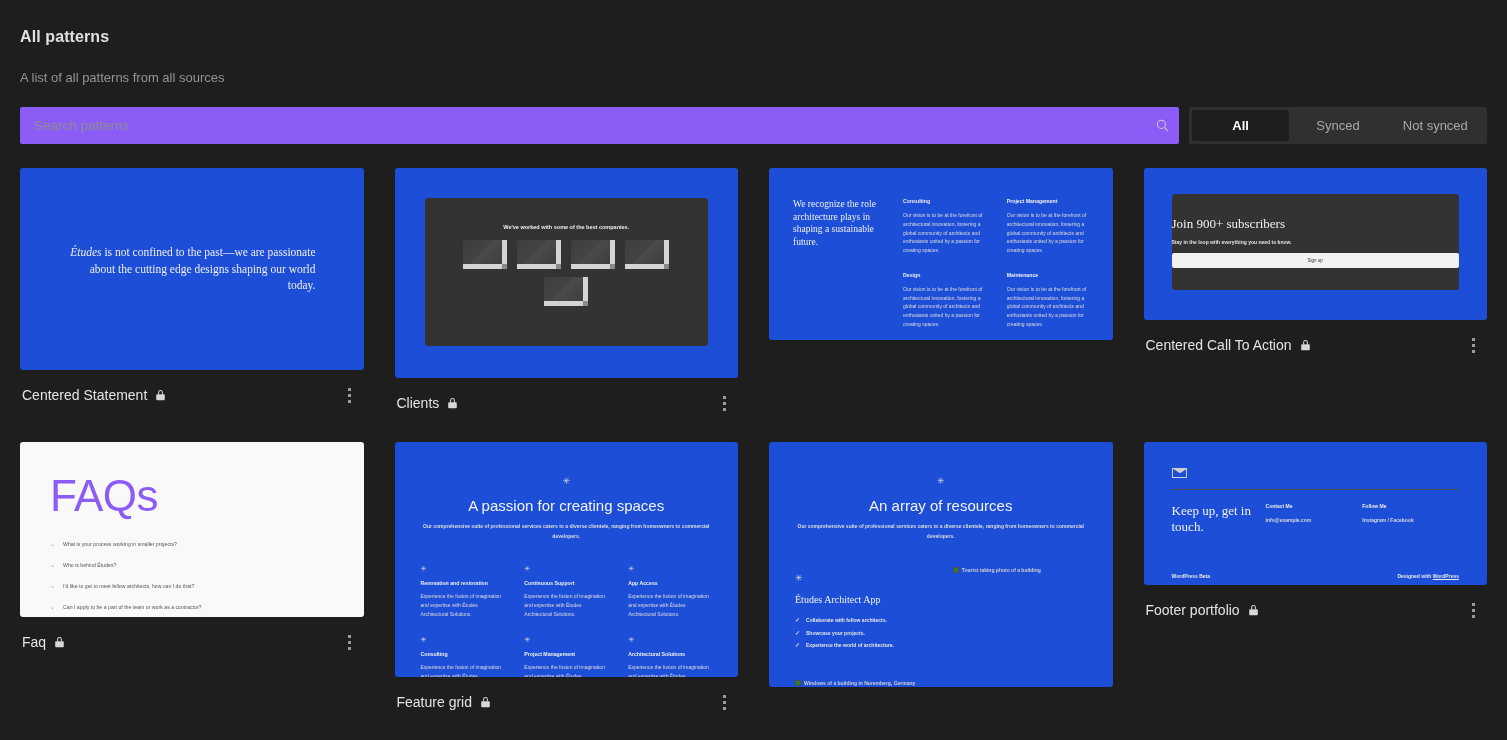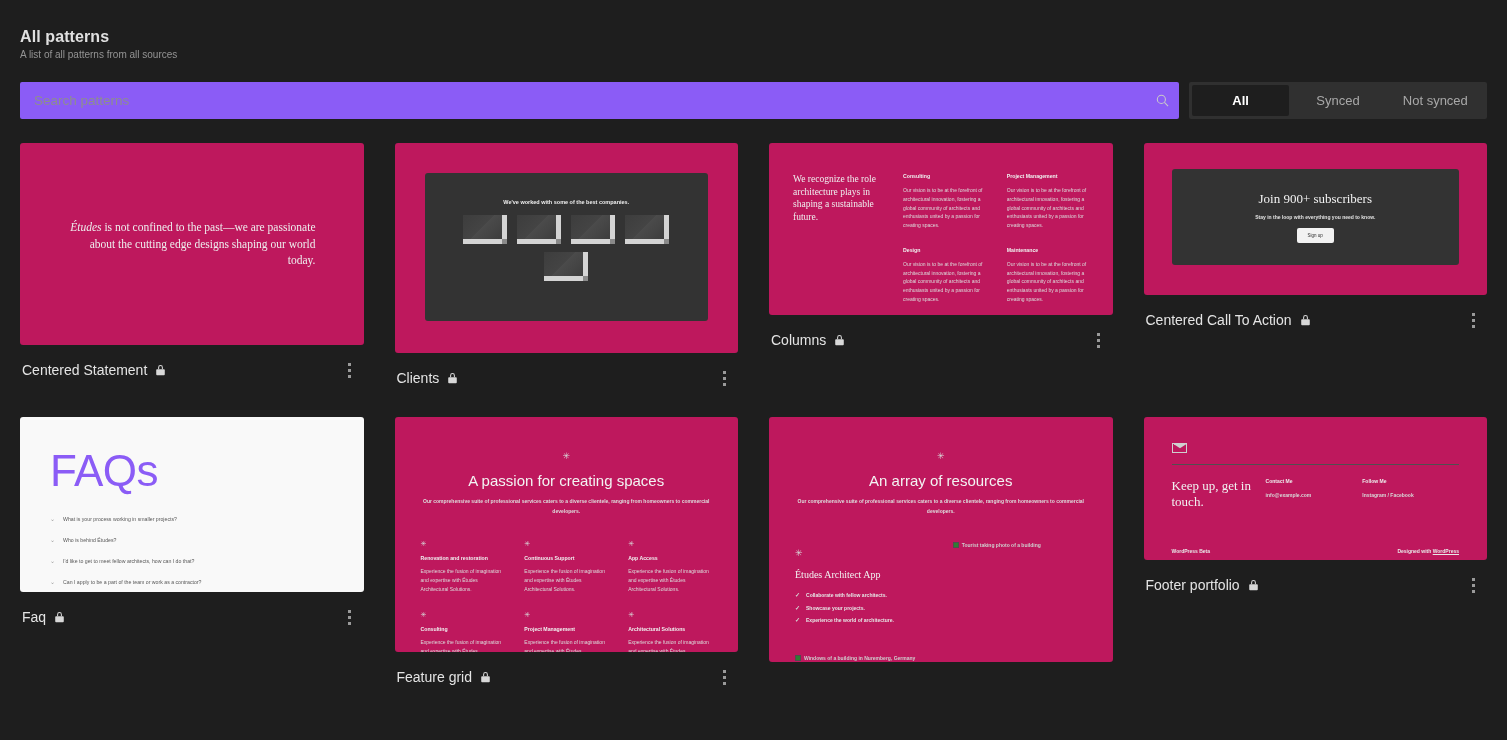--- a/index.html
+++ b/index.html
@@ -10,21 +10,21 @@
     overflow: hidden;
   }
   .page { width: 1507px; height: 740px; position: relative; padding: 0 20px; }
 
   
   .page-title {
     font-size: 16px; font-weight: bold; color: #e0e0e0;
     padding-top: 28px; letter-spacing: .1px;
   }
   .page-subtitle {
-    font-size: 10px; color: #949494; margin-top: 3px;
+    font-size: 13px; color: #949494; margin-top: 24px;
   }
 
   
   .toolbar { display: flex; align-items: center; gap: 10px; margin-top: 22px; }
   .search-wrap {
     position: relative; flex: 1 1 auto; height: 37px;
     background: #8b5cf6; border-radius: 2px; display: flex; align-items: center;
   }
   .search-input {
     flex: 1; background: transparent; border: 0; outline: none;
@@ -46,21 +46,21 @@
 
   
   .grid {
     display: grid; grid-template-columns: repeat(4, 1fr);
     column-gap: 31px; row-gap: 26px; margin-top: 24px;
     align-items: start;
   }
   .card { display: flex; flex-direction: column; }
   .preview {
     width: 100%; border-radius: 3px; overflow: hidden; position: relative;
-    background: #be185d; color: #e8e8e8;
+    background: #1d4ed8; color: #e8e8e8;
   }
   .preview.tall-1 { height: 202px; }
   .preview.tall-2 { height: 210px; }
   .preview.tall-3 { height: 172px; }
   .preview.tall-4 { height: 152px; }
   .preview.tall-5 { height: 175px; }
   .preview.tall-6 { height: 235px; }
   .preview.tall-7 { height: 245px; }
   .preview.tall-8 { height: 143px; }
   .preview.light { background: #f9f9f9; color: #1e1e1e; }
@@ -111,21 +111,21 @@
   .columns-lead {
     width: 86px; font-family: "Liberation Serif", serif; font-size: 9.5px;
     line-height: 1.32; color: #efefef;
   }
   .columns-grid { flex: 1; display: grid; grid-template-columns: 1fr 1fr; column-gap: 22px; row-gap: 17px; }
   .col-h { font-size: 5.2px; font-weight: bold; color: #f0f0f0; margin-bottom: 7px; }
   .col-p { font-size: 5px; line-height: 1.75; color: #dcdcdc; }
 
   
   .cta-panel { margin: 26px 28px; height: 96px; display:flex; flex-direction:column;
-    align-items:center; justify-content:center; }
+    justify-content:center; }
   .cta-h { font-family:"Liberation Serif", serif; font-size:13px; color:#f2f2f2; }
   .cta-sub { font-size:5px; font-weight:bold; color:#e2e2e2; margin-top:7px; }
   .cta-btn { margin-top:8px; background:#f2f2f2; color:#2b2b2b; font-size:4.5px;
     padding:5px 11px; border-radius:2px; border:0; cursor:pointer;
     font-family:"Liberation Sans", sans-serif; }
 
   
   .faq-wrap { padding: 32px 30px 0 30px; }
   .faq-h { font-family: Liberation Sans, sans-serif; font-size: 44px; line-height: 1;
     color: #8b5cf6; letter-spacing: -.5px; }
@@ -273,36 +273,20 @@
               <div class="col-h">Design</div>
               <div class="col-p">Our vision is to be at the forefront of architectural innovation, fostering a global community of architects and enthusiasts united by a passion for creating spaces.</div>
             </div>
             <div>
               <div class="col-h">Maintenance</div>
               <div class="col-p">Our vision is to be at the forefront of architectural innovation, fostering a global community of architects and enthusiasts united by a passion for creating spaces.</div>
             </div>
           </div>
         </div>
       </div>
-      <div class="card-foot">
-        <div class="card-title">
-          <span>Columns</span>
-          <span class="lock-icon">
-            <svg width="11" height="12" viewBox="0 0 12 14" fill="currentColor">
-                <rect x="1" y="6" width="10" height="7" rx="1"></rect>
-                <path d="M3.2 6V4a2.8 2.8 0 0 1 5.6 0v2H7.6V4a1.6 1.6 0 0 0-3.2 0v2z"></path>
-              </svg>
-          </span>
-        </div>
-        <button class="menu-btn">
-            <i></i>
-            <i></i>
-            <i></i>
-          </button>
-      </div>
     </div>
 
     <div class="card">
       <div class="preview tall-4">
         <div class="inner-panel cta-panel">
           <div class="cta-h">Join 900+ subscribers</div>
           <div class="cta-sub">Stay in the loop with everything you need to know.</div>
           <button class="cta-btn">Sign up</button>
         </div>
       </div>

